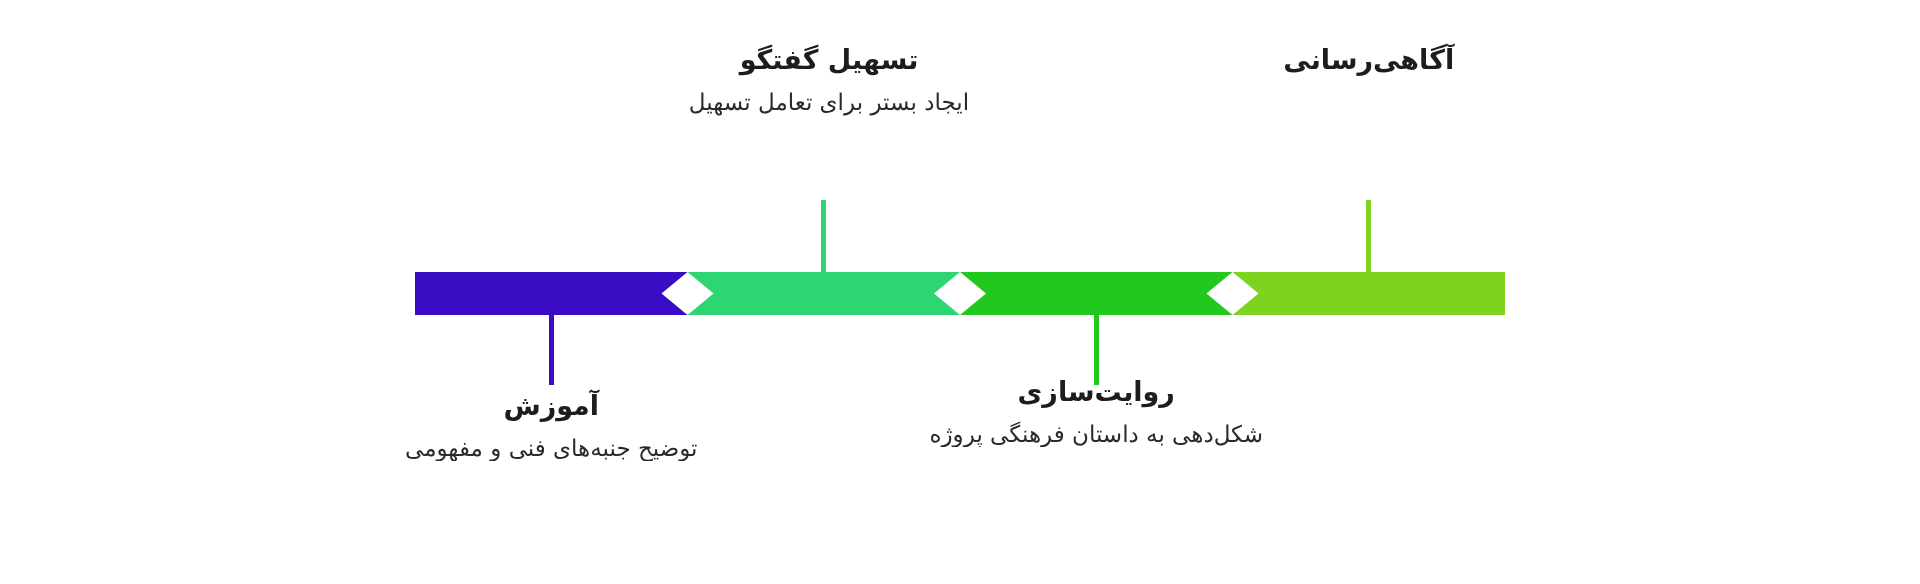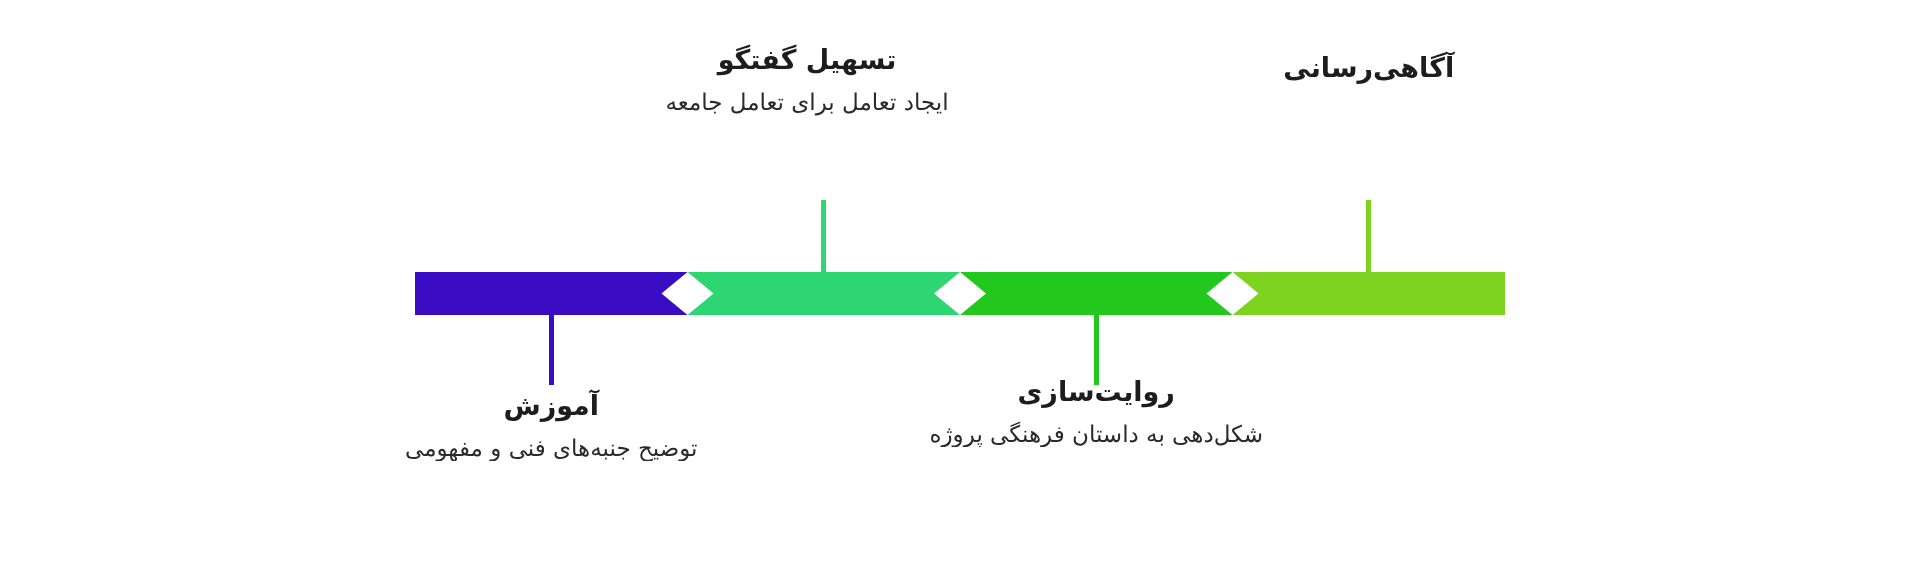--- a/index.html
+++ b/index.html
@@ -89,26 +89,26 @@
     <div class="bar-segment seg-mid" style="left: 272.5px; width: 272.5px; background-color: rgb(46, 213, 115);"></div>
     <div class="bar-segment seg-mid" style="left: 545px; width: 272.5px; background-color: rgb(34, 200, 30);"></div>
     <div class="bar-segment seg-last" style="left: 817.5px; width: 272.5px; background-color: rgb(126, 211, 33);"></div>
   </div>
 
   <div class="connector" style="background-color: rgb(58, 12, 196); left: 548.75px; top: 315px; height: 70px;"></div>
   <div class="connector" style="background-color: rgb(46, 213, 115); left: 821.25px; top: 200px; height: 72px;"></div>
   <div class="connector" style="background-color: rgb(34, 200, 30); left: 1093.75px; top: 315px; height: 70px;"></div>
   <div class="connector" style="background-color: rgb(126, 211, 33); left: 1366.25px; top: 200px; height: 72px;"></div>
 
-  <div class="node-label above" style="left: 407px; width: 800px; top: 44px; text-align: center;">
+  <div class="node-label above" style="left: 429px; width: 800px; top: 44px; text-align: center;">
     <div class="node-title">تسهیل گفتگو</div>
-    <div class="node-desc">ایجاد تعامل برای تعامل جامعه</div>
+    <div class="node-desc">ایجاد بستر برای تعامل تسهیل</div>
   </div>
 
-  <div class="node-label above" style="left: 968.75px; width: 800px; top: 52px;">
+  <div class="node-label above" style="left: 968.75px; width: 800px; top: 44px;">
     <div class="node-title">آگاهی‌رسانی</div>
   </div>
 
   <div class="node-label below" style="left: 151.25px; width: 800px; top: 390px;">
     <div class="node-title">آموزش</div>
     <div class="node-desc">توضیح جنبه‌های فنی و مفهومی</div>
   </div>
 
   <div class="node-label below" style="left: 696.25px; width: 800px; top: 376px;">
     <div class="node-title">روایت‌سازی</div>

